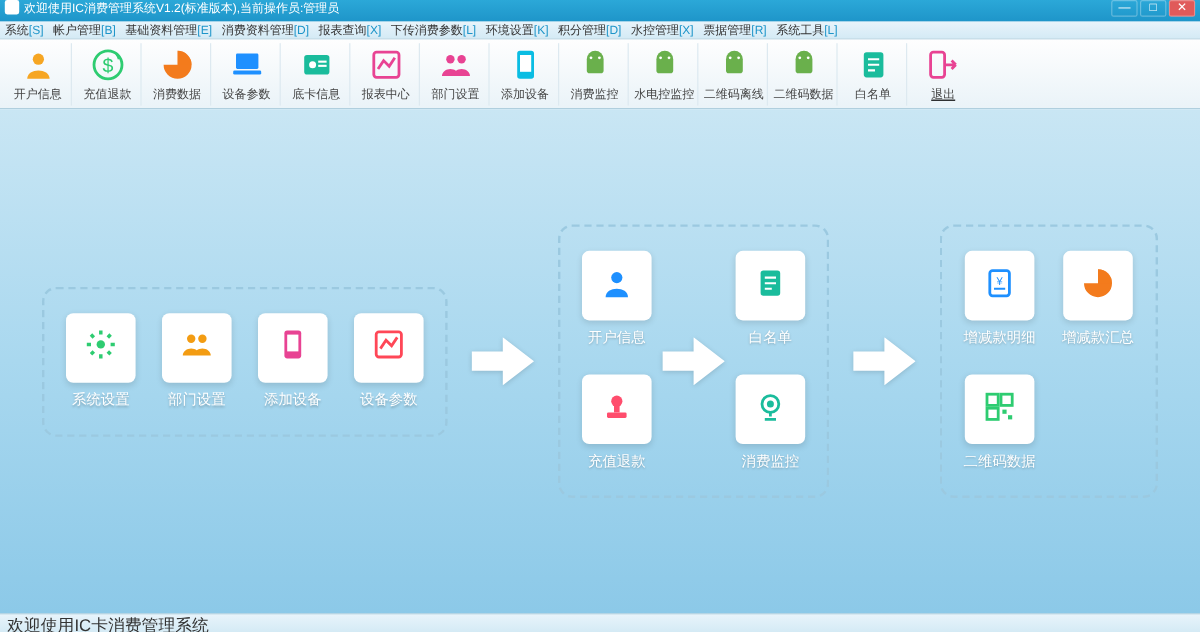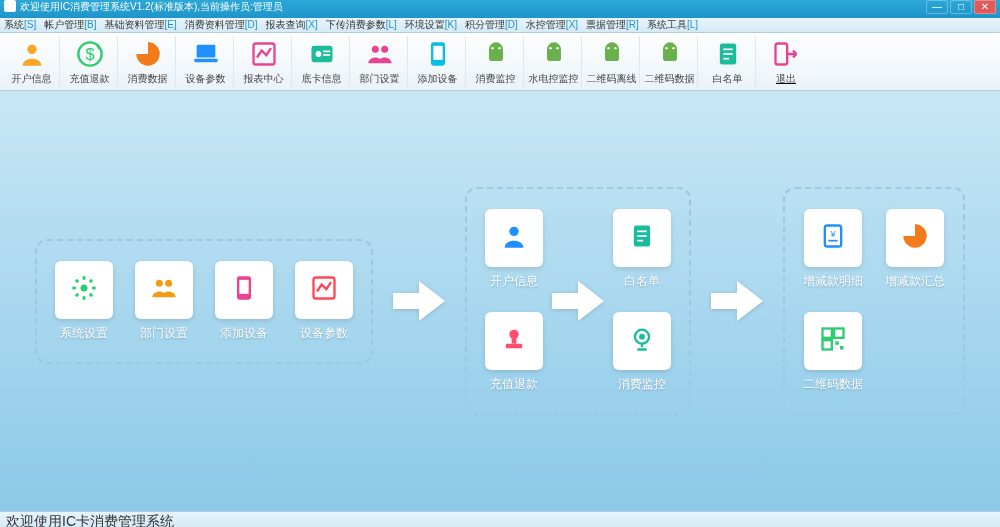--- a/index.html
+++ b/index.html
@@ -100,36 +100,36 @@
         <svg class="ico" viewBox="0 0 24 24">
           <rect x="4" y="4" width="16" height="11" rx="1" fill="#1e90ff"></rect>
           <rect x="2" y="16" width="20" height="3" rx="1" fill="#1e90ff"></rect>
         </svg>
       </div>
       <div class="tool-label">设备参数</div>
     </div>
     <div class="tool-btn">
       <div class="tool-icon">
         <svg class="ico" viewBox="0 0 24 24">
-          <rect x="3" y="3" width="18" height="18" rx="2" fill="none" stroke="#e84393" stroke-width="2"></rect>
-          <polyline points="6,15 10,9 14,13 18,7" fill="none" stroke="#e84393" stroke-width="2"></polyline>
-        </svg>
-      </div>
-      <div class="tool-label">报表中心</div>
-    </div>
-    <div class="tool-btn">
-      <div class="tool-icon">
-        <svg class="ico" viewBox="0 0 24 24">
           <rect x="3" y="5" width="18" height="14" rx="2" fill="#1abc9c"></rect>
           <circle cx="9" cy="12" r="2.5" fill="#fff"></circle>
           <rect x="13" y="9" width="6" height="1.5" fill="#fff"></rect>
           <rect x="13" y="12" width="6" height="1.5" fill="#fff"></rect>
         </svg>
       </div>
       <div class="tool-label">底卡信息</div>
+    </div>
+    <div class="tool-btn">
+      <div class="tool-icon">
+        <svg class="ico" viewBox="0 0 24 24">
+          <rect x="3" y="3" width="18" height="18" rx="2" fill="none" stroke="#e84393" stroke-width="2"></rect>
+          <polyline points="6,15 10,9 14,13 18,7" fill="none" stroke="#e84393" stroke-width="2"></polyline>
+        </svg>
+      </div>
+      <div class="tool-label">报表中心</div>
     </div>
     <div class="tool-btn">
       <div class="tool-icon">
         <svg class="ico" viewBox="0 0 24 24">
           <circle cx="8" cy="8" r="3" fill="#e84393"></circle>
           <circle cx="16" cy="8" r="3" fill="#e84393"></circle>
           <path d="M2 20c0-3 3-5 6-5s6 2 6 5M10 20c0-3 3-5 6-5s6 2 6 5" fill="#e84393"></path>
         </svg>
       </div>
       <div class="tool-label">部门设置</div>

